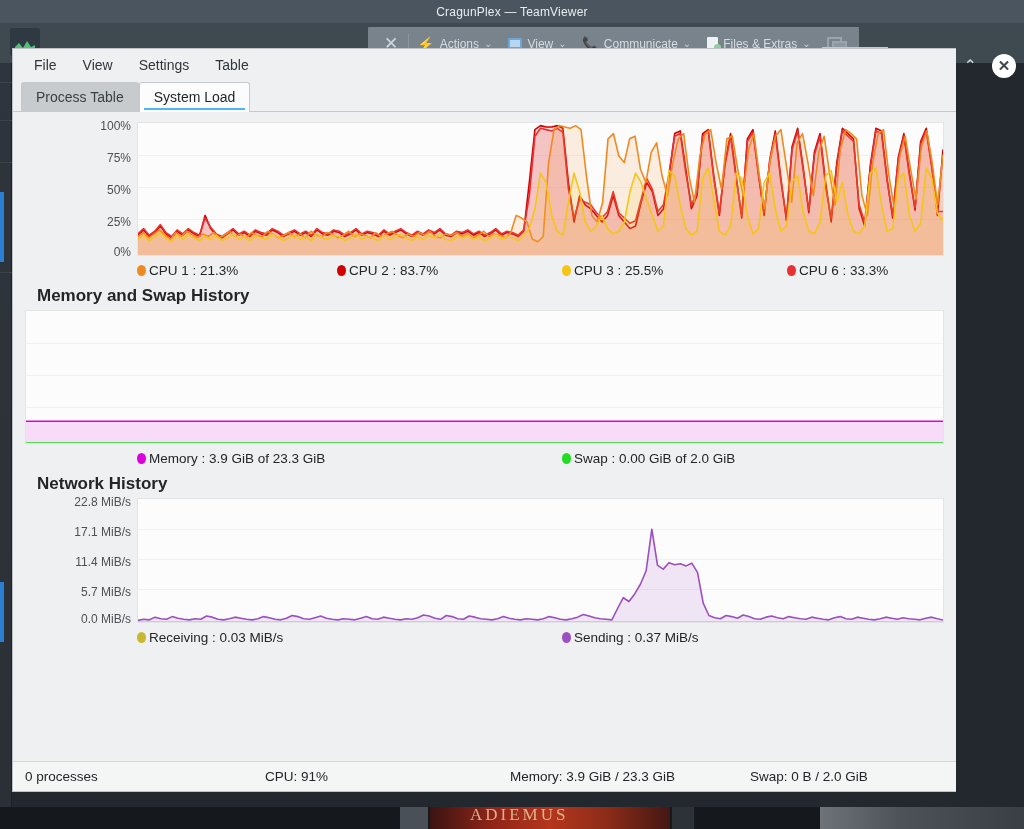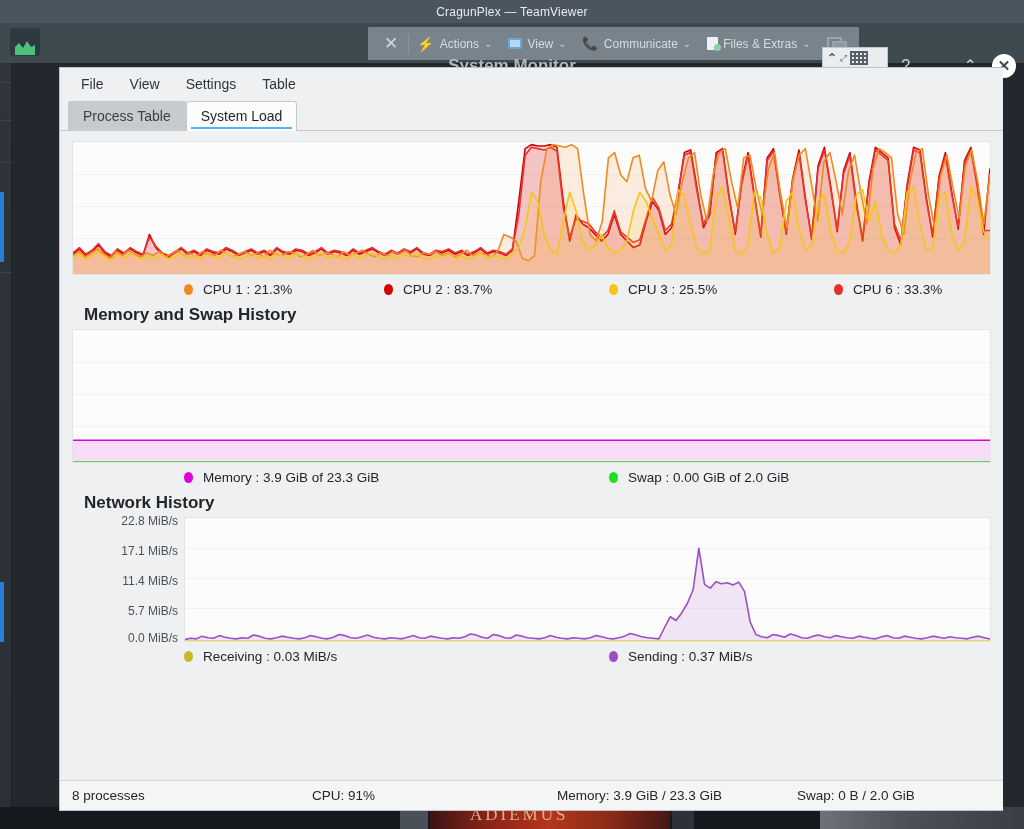--- a/index.html
+++ b/index.html
@@ -143,24 +143,24 @@
     position: relative; width: 18px; height: 14px;
   }
   .tv-windows-ico:before, .tv-windows-ico:after {
     content: ""; position: absolute; border: 2px solid #9aa4ad; background:#79838c;
   }
   .tv-windows-ico:before { left: 0; top: 0; width: 11px; height: 9px; }
   .tv-windows-ico:after  { left: 5px; top: 4px; width: 11px; height: 9px; background:#8e979f; }
 
   
   .app-window {
-    position: absolute; left: 12px; top: 67px; width: 944px; height: 744px;
+    position: absolute; left: 12px; top: 48px; width: 944px; height: 744px;
     background: #eff0f1;
     border: 1px solid #bfc3c7; border-right: none;
-    display: flex; flex-direction: column; margin-left: 47px;
+    display: flex; flex-direction: column;
   }
 
   
   .menubar {
     height: 31px; display: flex; align-items: center;
     padding-left: 10px; gap: 4px; background: #eff0f1;
   }
   .menu-item {
     font-size: 14px; color: #31363b; padding: 4px 11px; border-radius: 2px;
   }
@@ -209,21 +209,21 @@
     border: 1px solid #e2e4e6;
   }
   .plot .gridline {
     position: absolute; left: 0; right: 0; height: 1px; background: #f0f1f2;
   }
   .plot svg { position: absolute; inset: 0; width: 100%; height: 100%; display: block; }
 
   .legend {
     display: flex; margin: 7px 0 0 112px; font-size: 13.5px; color: #232629;
   }
-  .legend-item { display: flex; align-items: center; gap: 10px; }
+  .legend-item { display: flex; align-items: center; gap: 3px; }
   .legend-dot { width: 9px; height: 11px; border-radius: 50%; flex: none; }
 
   
   .statusbar {
     height: 30px; border-top: 1px solid #d3d6d8;
     display: flex; align-items: center;
     font-size: 13.5px; color: #232629; background: #f4f5f5;
   }
   .statusbar span { display: block; }
 </style>
@@ -323,20 +323,27 @@
 
     <div class="tabbar">
       <div class="tab inactive">Process Table</div>
       <div class="tab active">System Load</div>
     </div>
 
     <div class="content">
 
       <div class="section">
         <div class="graph-row">
+          <div class="y-axis" style="height:134px">
+            <div class="y-tick" style="top:4px">100%</div>
+            <div class="y-tick" style="top:36px">75%</div>
+            <div class="y-tick" style="top:68px">50%</div>
+            <div class="y-tick" style="top:100px">25%</div>
+            <div class="y-tick" style="top:130px">0%</div>
+          </div>
           <div class="plot" style="height:134px">
             <div class="gridline" style="top:32px"></div>
             <div class="gridline" style="top:64px"></div>
             <div class="gridline" style="top:96px"></div>
             <svg id="cpu-svg" viewBox="0 0 100 100" preserveAspectRatio="none">
                 <polygon points="0,100 0.000,85.000 0.694,81.000 1.389,86.000 2.083,83.000 2.778,78.000 3.472,84.000 4.167,87.000 4.861,82.000 5.556,85.000 6.250,81.000 6.944,84.000 7.639,86.000 8.333,70.000 9.028,80.000 9.722,85.000 10.417,87.000 11.111,84.000 11.806,81.000 12.500,85.000 13.194,83.000 13.889,86.000 14.583,82.000 15.278,84.000 15.972,85.000 16.667,81.000 17.361,83.000 18.056,86.000 18.750,84.000 19.444,82.000 20.139,85.000 20.833,83.000 21.528,86.000 22.222,81.000 22.917,84.000 23.611,85.000 24.306,82.000 25.000,83.000 25.694,86.000 26.389,84.000 27.083,81.000 27.778,85.000 28.472,83.000 29.167,84.000 29.861,86.000 30.556,82.000 31.250,85.000 31.944,83.000 32.639,81.000 33.333,84.000 34.028,86.000 34.722,83.000 35.417,85.000 36.111,82.000 36.806,84.000 37.500,81.000 38.194,85.000 38.889,86.000 39.583,83.000 40.278,84.000 40.972,82.000 41.667,85.000 42.361,83.000 43.056,86.000 43.750,84.000 44.444,81.000 45.139,85.000 45.833,83.000 46.528,84.000 47.222,86.000 47.917,82.000 48.611,45.000 49.306,5.000 50.000,2.000 50.694,3.000 51.389,3.000 52.083,2.000 52.778,4.000 53.472,45.000 54.167,75.000 54.861,55.000 55.556,62.000 56.250,65.000 56.944,70.000 57.639,75.000 58.333,70.000 59.028,55.000 59.722,70.000 60.417,75.000 61.111,80.000 61.806,78.000 62.500,60.000 63.194,45.000 63.889,52.000 64.583,70.000 65.278,65.000 65.972,40.000 66.667,8.000 67.361,6.000 68.056,35.000 68.750,65.000 69.444,55.000 70.139,8.000 70.833,5.000 71.528,40.000 72.222,70.000 72.917,30.000 73.611,8.000 74.306,40.000 75.000,72.000 75.694,12.000 76.389,5.000 77.083,38.000 77.778,70.000 78.472,28.000 79.167,6.000 79.861,42.000 80.556,74.000 81.250,18.000 81.944,4.000 82.639,34.000 83.333,68.000 84.028,22.000 84.722,8.000 85.417,45.000 86.111,75.000 86.806,30.000 87.500,4.000 88.194,8.000 88.889,12.000 89.583,65.000 90.278,78.000 90.972,32.000 91.667,4.000 92.361,6.000 93.056,42.000 93.750,72.000 94.444,26.000 95.139,8.000 95.833,38.000 96.528,66.000 97.222,14.000 97.917,4.000 98.611,32.000 99.306,70.000 100.000,20.000 100,100" fill="rgba(212,0,0,0.13)"></polygon>
                 <polyline points="0.000,85.000 0.694,81.000 1.389,86.000 2.083,83.000 2.778,78.000 3.472,84.000 4.167,87.000 4.861,82.000 5.556,85.000 6.250,81.000 6.944,84.000 7.639,86.000 8.333,70.000 9.028,80.000 9.722,85.000 10.417,87.000 11.111,84.000 11.806,81.000 12.500,85.000 13.194,83.000 13.889,86.000 14.583,82.000 15.278,84.000 15.972,85.000 16.667,81.000 17.361,83.000 18.056,86.000 18.750,84.000 19.444,82.000 20.139,85.000 20.833,83.000 21.528,86.000 22.222,81.000 22.917,84.000 23.611,85.000 24.306,82.000 25.000,83.000 25.694,86.000 26.389,84.000 27.083,81.000 27.778,85.000 28.472,83.000 29.167,84.000 29.861,86.000 30.556,82.000 31.250,85.000 31.944,83.000 32.639,81.000 33.333,84.000 34.028,86.000 34.722,83.000 35.417,85.000 36.111,82.000 36.806,84.000 37.500,81.000 38.194,85.000 38.889,86.000 39.583,83.000 40.278,84.000 40.972,82.000 41.667,85.000 42.361,83.000 43.056,86.000 43.750,84.000 44.444,81.000 45.139,85.000 45.833,83.000 46.528,84.000 47.222,86.000 47.917,82.000 48.611,45.000 49.306,5.000 50.000,2.000 50.694,3.000 51.389,3.000 52.083,2.000 52.778,4.000 53.472,45.000 54.167,75.000 54.861,55.000 55.556,62.000 56.250,65.000 56.944,70.000 57.639,75.000 58.333,70.000 59.028,55.000 59.722,70.000 60.417,75.000 61.111,80.000 61.806,78.000 62.500,60.000 63.194,45.000 63.889,52.000 64.583,70.000 65.278,65.000 65.972,40.000 66.667,8.000 67.361,6.000 68.056,35.000 68.750,65.000 69.444,55.000 70.139,8.000 70.833,5.000 71.528,40.000 72.222,70.000 72.917,30.000 73.611,8.000 74.306,40.000 75.000,72.000 75.694,12.000 76.389,5.000 77.083,38.000 77.778,70.000 78.472,28.000 79.167,6.000 79.861,42.000 80.556,74.000 81.250,18.000 81.944,4.000 82.639,34.000 83.333,68.000 84.028,22.000 84.722,8.000 85.417,45.000 86.111,75.000 86.806,30.000 87.500,4.000 88.194,8.000 88.889,12.000 89.583,65.000 90.278,78.000 90.972,32.000 91.667,4.000 92.361,6.000 93.056,42.000 93.750,72.000 94.444,26.000 95.139,8.000 95.833,38.000 96.528,66.000 97.222,14.000 97.917,4.000 98.611,32.000 99.306,70.000 100.000,20.000" fill="none" stroke="#d40000" stroke-width="1.6" vector-effect="non-scaling-stroke" stroke-linejoin="round"></polyline>
                 <polygon points="0,100 0.000,84.000 0.694,80.000 1.389,85.000 2.083,82.000 2.778,77.000 3.472,83.000 4.167,86.000 4.861,81.000 5.556,84.000 6.250,80.000 6.944,83.000 7.639,85.000 8.333,72.000 9.028,79.000 9.722,84.000 10.417,86.000 11.111,83.000 11.806,80.000 12.500,84.000 13.194,82.000 13.889,85.000 14.583,81.000 15.278,83.000 15.972,84.000 16.667,80.000 17.361,82.000 18.056,85.000 18.750,83.000 19.444,81.000 20.139,84.000 20.833,82.000 21.528,85.000 22.222,80.000 22.917,83.000 23.611,84.000 24.306,81.000 25.000,82.000 25.694,85.000 26.389,83.000 27.083,80.000 27.778,84.000 28.472,82.000 29.167,83.000 29.861,85.000 30.556,81.000 31.250,84.000 31.944,82.000 32.639,80.000 33.333,83.000 34.028,85.000 34.722,82.000 35.417,84.000 36.111,81.000 36.806,83.000 37.500,80.000 38.194,84.000 38.889,85.000 39.583,82.000 40.278,83.000 40.972,81.000 41.667,84.000 42.361,82.000 43.056,85.000 43.750,83.000 44.444,80.000 45.139,84.000 45.833,82.000 46.528,83.000 47.222,85.000 47.917,81.000 48.611,55.000 49.306,10.000 50.000,4.000 50.694,5.000 51.389,6.000 52.083,4.000 52.778,7.000 53.472,50.000 54.167,72.000 54.861,58.000 55.556,60.000 56.250,62.000 56.944,68.000 57.639,72.000 58.333,67.000 59.028,52.000 59.722,68.000 60.417,72.000 61.111,76.000 61.806,74.000 62.500,58.000 63.194,42.000 63.889,50.000 64.583,67.000 65.278,62.000 65.972,38.000 66.667,10.000 67.361,8.000 68.056,38.000 68.750,62.000 69.444,52.000 70.139,10.000 70.833,6.000 71.528,42.000 72.222,68.000 72.917,32.000 73.611,10.000 74.306,42.000 75.000,70.000 75.694,14.000 76.389,7.000 77.083,40.000 77.778,68.000 78.472,30.000 79.167,8.000 79.861,44.000 80.556,72.000 81.250,20.000 81.944,6.000 82.639,36.000 83.333,66.000 84.028,24.000 84.722,10.000 85.417,48.000 86.111,72.000 86.806,32.000 87.500,6.000 88.194,10.000 88.889,14.000 89.583,62.000 90.278,75.000 90.972,34.000 91.667,6.000 92.361,8.000 93.056,44.000 93.750,70.000 94.444,28.000 95.139,10.000 95.833,40.000 96.528,64.000 97.222,16.000 97.917,6.000 98.611,34.000 99.306,67.000 100.000,67.000 100,100" fill="rgba(232,48,48,0.13)"></polygon>
                 <polyline points="0.000,84.000 0.694,80.000 1.389,85.000 2.083,82.000 2.778,77.000 3.472,83.000 4.167,86.000 4.861,81.000 5.556,84.000 6.250,80.000 6.944,83.000 7.639,85.000 8.333,72.000 9.028,79.000 9.722,84.000 10.417,86.000 11.111,83.000 11.806,80.000 12.500,84.000 13.194,82.000 13.889,85.000 14.583,81.000 15.278,83.000 15.972,84.000 16.667,80.000 17.361,82.000 18.056,85.000 18.750,83.000 19.444,81.000 20.139,84.000 20.833,82.000 21.528,85.000 22.222,80.000 22.917,83.000 23.611,84.000 24.306,81.000 25.000,82.000 25.694,85.000 26.389,83.000 27.083,80.000 27.778,84.000 28.472,82.000 29.167,83.000 29.861,85.000 30.556,81.000 31.250,84.000 31.944,82.000 32.639,80.000 33.333,83.000 34.028,85.000 34.722,82.000 35.417,84.000 36.111,81.000 36.806,83.000 37.500,80.000 38.194,84.000 38.889,85.000 39.583,82.000 40.278,83.000 40.972,81.000 41.667,84.000 42.361,82.000 43.056,85.000 43.750,83.000 44.444,80.000 45.139,84.000 45.833,82.000 46.528,83.000 47.222,85.000 47.917,81.000 48.611,55.000 49.306,10.000 50.000,4.000 50.694,5.000 51.389,6.000 52.083,4.000 52.778,7.000 53.472,50.000 54.167,72.000 54.861,58.000 55.556,60.000 56.250,62.000 56.944,68.000 57.639,72.000 58.333,67.000 59.028,52.000 59.722,68.000 60.417,72.000 61.111,76.000 61.806,74.000 62.500,58.000 63.194,42.000 63.889,50.000 64.583,67.000 65.278,62.000 65.972,38.000 66.667,10.000 67.361,8.000 68.056,38.000 68.750,62.000 69.444,52.000 70.139,10.000 70.833,6.000 71.528,42.000 72.222,68.000 72.917,32.000 73.611,10.000 74.306,42.000 75.000,70.000 75.694,14.000 76.389,7.000 77.083,40.000 77.778,68.000 78.472,30.000 79.167,8.000 79.861,44.000 80.556,72.000 81.250,20.000 81.944,6.000 82.639,36.000 83.333,66.000 84.028,24.000 84.722,10.000 85.417,48.000 86.111,72.000 86.806,32.000 87.500,6.000 88.194,10.000 88.889,14.000 89.583,62.000 90.278,75.000 90.972,34.000 91.667,6.000 92.361,8.000 93.056,44.000 93.750,70.000 94.444,28.000 95.139,10.000 95.833,40.000 96.528,64.000 97.222,16.000 97.917,6.000 98.611,34.000 99.306,67.000 100.000,67.000" fill="none" stroke="#e83030" stroke-width="1.6" vector-effect="non-scaling-stroke" stroke-linejoin="round"></polyline>
                 <polygon points="0,100 0.000,86.000 0.671,83.000 1.342,87.000 2.013,84.000 2.685,81.000 3.356,85.000 4.027,88.000 4.698,83.000 5.369,86.000 6.040,82.000 6.711,85.000 7.383,87.000 8.054,84.000 8.725,86.000 9.396,83.000 10.067,87.000 10.738,85.000 11.409,82.000 12.081,86.000 12.752,84.000 13.423,87.000 14.094,83.000 14.765,85.000 15.436,86.000 16.107,82.000 16.779,84.000 17.450,87.000 18.121,85.000 18.792,83.000 19.463,86.000 20.134,84.000 20.805,87.000 21.477,82.000 22.148,85.000 22.819,86.000 23.490,83.000 24.161,84.000 24.832,87.000 25.503,85.000 26.174,82.000 26.846,86.000 27.517,84.000 28.188,85.000 28.859,87.000 29.530,83.000 30.201,86.000 30.872,84.000 31.544,82.000 32.215,85.000 32.886,87.000 33.557,84.000 34.228,86.000 34.899,83.000 35.570,85.000 36.242,82.000 36.913,86.000 37.584,87.000 38.255,84.000 38.926,85.000 39.597,83.000 40.268,86.000 40.940,84.000 41.611,87.000 42.282,85.000 42.953,82.000 43.624,86.000 44.295,84.000 44.966,85.000 45.638,87.000 46.309,83.000 46.980,70.000 47.651,72.000 48.322,75.000 48.993,88.000 49.664,90.000 50.336,86.000 51.007,30.000 51.678,5.000 52.349,2.000 53.020,3.000 53.691,4.000 54.362,2.000 55.034,5.000 55.705,40.000 56.376,70.000 57.047,75.000 57.718,60.000 58.389,12.000 59.060,8.000 59.732,25.000 60.403,30.000 61.074,12.000 61.745,10.000 62.416,35.000 63.087,45.000 63.758,22.000 64.430,15.000 65.101,40.000 65.772,55.000 66.443,30.000 67.114,12.000 67.785,8.000 68.456,40.000 69.128,60.000 69.799,25.000 70.470,8.000 71.141,5.000 71.812,30.000 72.483,50.000 73.154,12.000 73.826,10.000 74.497,35.000 75.168,55.000 75.839,20.000 76.510,8.000 77.181,40.000 77.852,65.000 78.523,28.000 79.195,10.000 79.866,5.000 80.537,32.000 81.208,60.000 81.879,15.000 82.550,8.000 83.221,30.000 83.893,55.000 84.564,22.000 85.235,10.000 85.906,38.000 86.577,62.000 87.248,20.000 87.919,5.000 88.591,8.000 89.262,12.000 89.933,55.000 90.604,70.000 91.275,30.000 91.946,8.000 92.617,5.000 93.289,40.000 93.960,65.000 94.631,25.000 95.302,10.000 95.973,35.000 96.644,58.000 97.315,18.000 97.987,6.000 98.658,30.000 99.329,62.000 100.000,24.000 100,100" fill="rgba(239,138,34,0.13)"></polygon>
@@ -423,20 +430,20 @@
           <div class="legend-item">
             <span class="legend-dot" style="background:#9b4fc0"></span>
             <span>Sending : 0.37 MiB/s</span>
           </div>
         </div>
       </div>
 
     </div>
 
     <div class="statusbar">
-      <span style="margin-left:12px;width:240px">8 processes</span>
+      <span style="margin-left:12px;width:240px">0 processes</span>
       <span style="width:245px">CPU: 91%</span>
       <span style="width:240px">Memory: 3.9 GiB / 23.3 GiB</span>
       <span>Swap: 0 B / 2.0 GiB</span>
     </div>
 
   </div>
 </div>
 
 </body></html>

